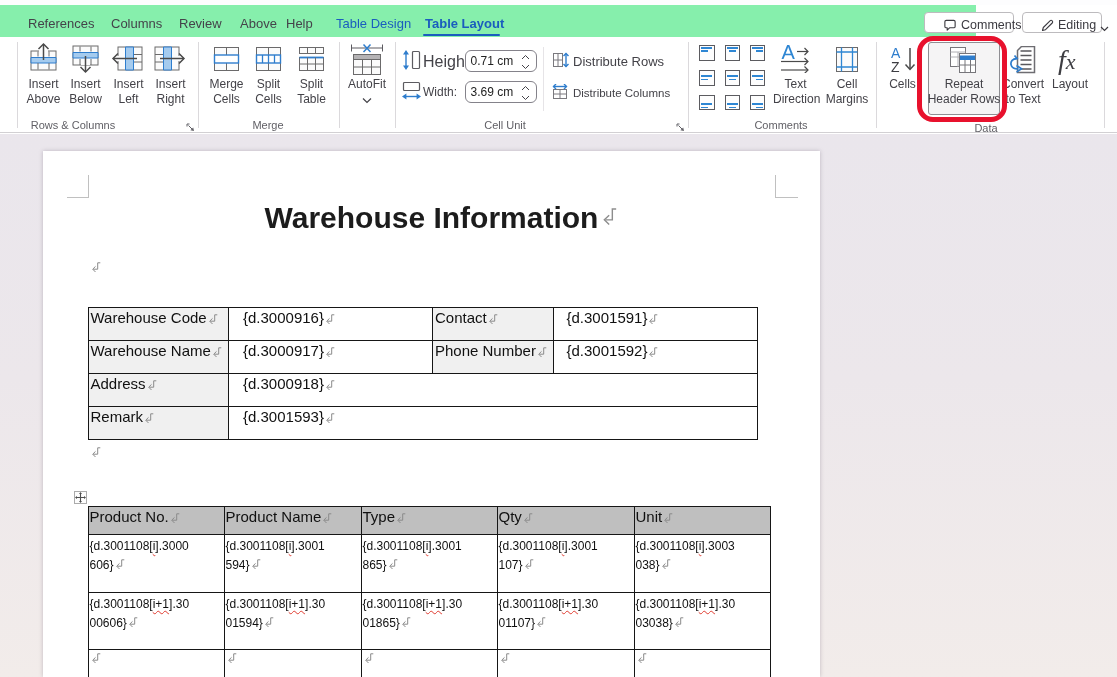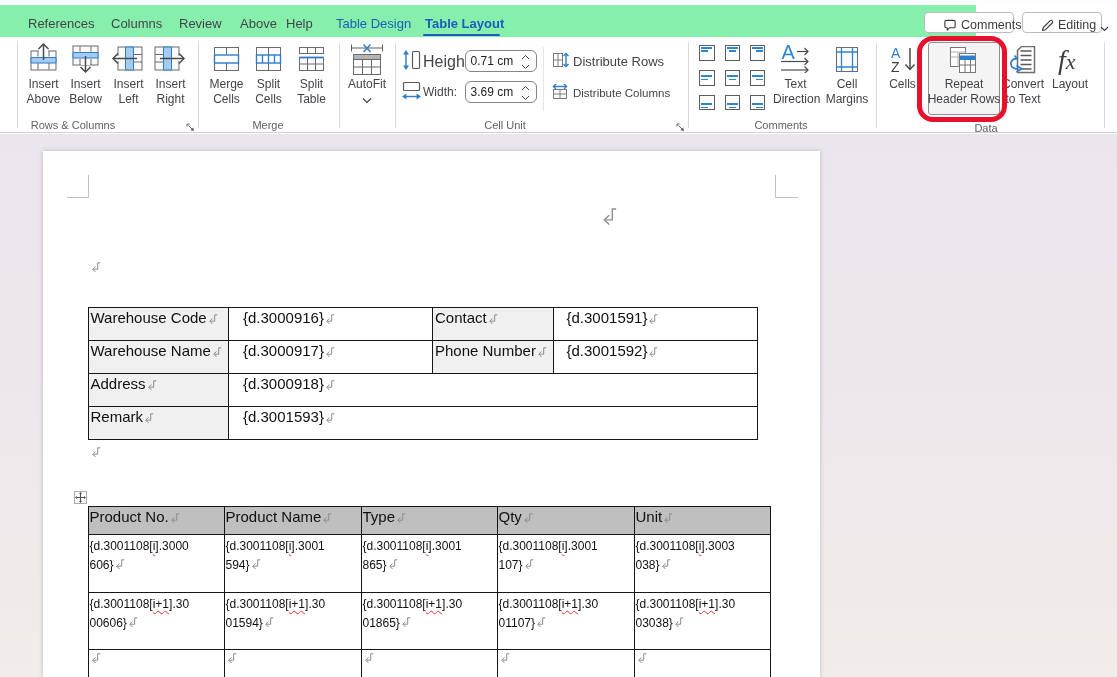--- a/index.html
+++ b/index.html
@@ -288,20 +288,21 @@
 <div class="rlab" style="left:1000px;top:40px;width:46px">Convert<br>to Text</div>
 
 <div class="abs" style="left:1058px;top:7px;width:30px;height:30px;font:italic 28px 'Liberation Serif',serif;color:#3d3d42"><i>f</i><span style="font-size:22px">x</span></div>
 <div class="rlab" style="left:1047px;top:40px;width:46px">Layout</div>
 <div class="glab" style="left:956px;top:85px;width:60px">Data</div>
   </div>
 <div id="canvas">
 <div id="page">
 <div class="cmtl"></div>
 <div class="cmtr"></div>
+<div id="doctitle">Warehouse Information</div>
 <svg style="position:absolute;left:559px;top:56px" width="15" height="19" viewBox="0 0 9 11">
         <path d="M8.5 1H6.2v6.5H2" fill="none" stroke="#8d8d8d" stroke-width="0.85"></path>
         <path d="M4.3 4.7L1.4 7.5l2.9 2.8" fill="none" stroke="#8d8d8d" stroke-width="0.85"></path>
       </svg>
 <svg class="rm" style="position:absolute;left:47px;top:111px" width="10" height="11" viewBox="0 0 10 11">
         <path d="M9.3 0.8H6.7v6.4H2.2" fill="none" stroke="#8a8a8a"></path>
         <path d="M4.5 4.4L1.7 7.2 4.5 10" fill="none" stroke="#8a8a8a"></path>
       </svg>
 
 <div class="hline" style="left:45px;top:156px;width:670px"></div>

